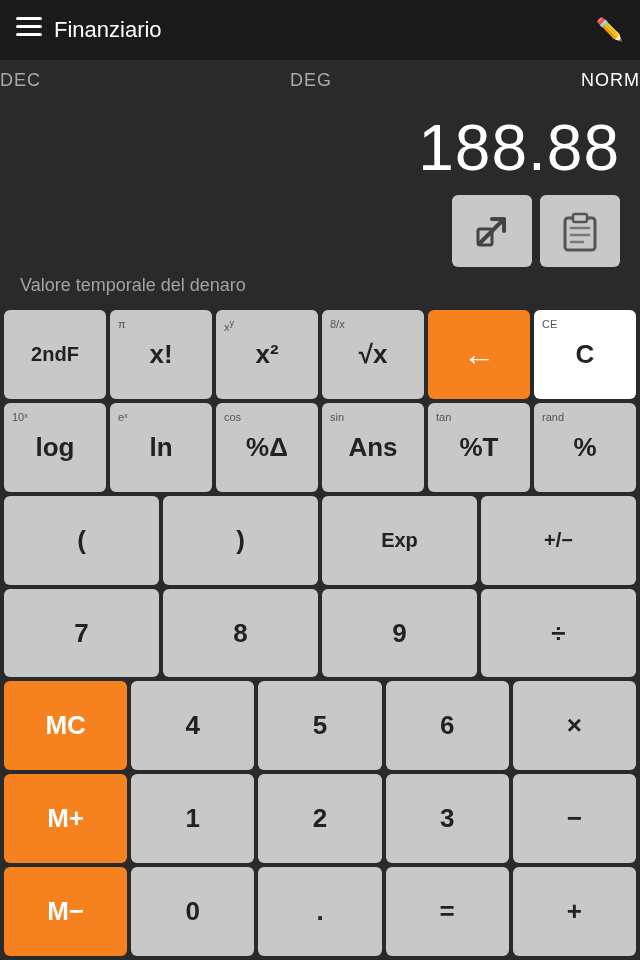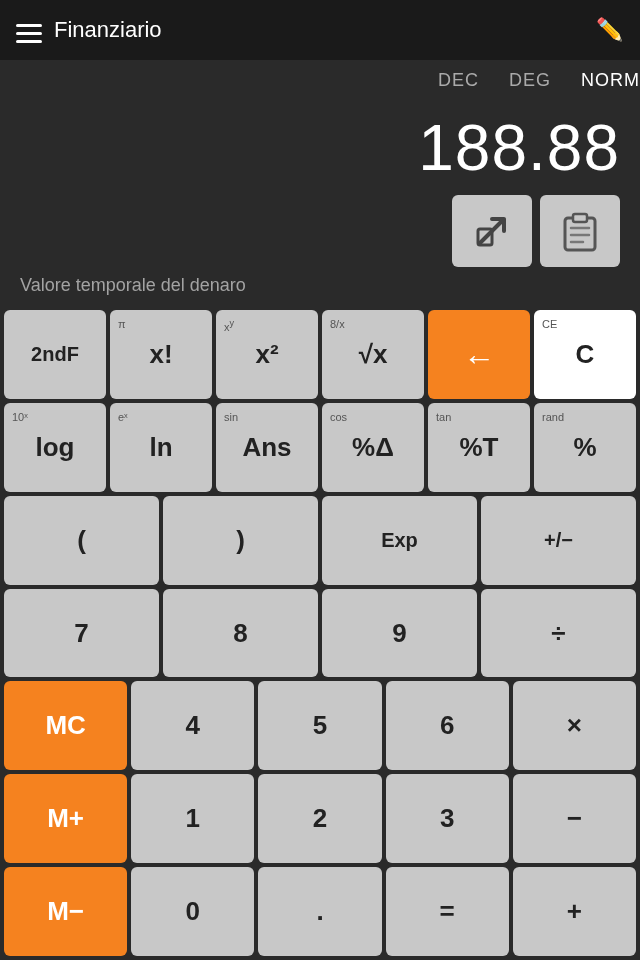--- a/index.html
+++ b/index.html
@@ -18,21 +18,21 @@
       background: #1a1a1a;
       display: flex;
       align-items: center;
       justify-content: space-between;
       padding: 0 16px;
       height: 60px;
       flex-shrink: 0;
     }
     .header-left {
       display: flex;
-      align-items: flex-end;
+      align-items: flex-start;
       gap: 12px;
     }
     .menu-icon {
       display: flex;
       flex-direction: column;
       gap: 5px;
       cursor: pointer;
     }
     .menu-icon span {
       display: block;
@@ -48,21 +48,21 @@
     }
     .pen-icon {
       color: white;
       font-size: 22px;
       cursor: pointer;
     }
 
     
     .mode-bar {
       display: flex;
-      justify-content: flex-end;
+      justify-content: space-between;
       gap: 30px;
       padding: 10px 0;
       background: #2a2a2a;
       flex-shrink: 0;
     }
     .mode-item {
       color: #aaa;
       font-size: 18px;
       font-weight: 500;
       letter-spacing: 1px;
@@ -239,28 +239,28 @@
   <div class="btn-row">
     <div class="btn">
       <span class="super">10ˣ</span>
       <span class="main-label">log</span>
     </div>
     <div class="btn">
       <span class="super">eˣ</span>
       <span class="main-label">ln</span>
     </div>
     <div class="btn">
+      <span class="super">cos</span>
+      <span class="main-label">%Δ</span>
+    </div>
+    <div class="btn">
       <span class="super">sin</span>
       <span class="main-label">Ans</span>
     </div>
     <div class="btn">
-      <span class="super">cos</span>
-      <span class="main-label">%Δ</span>
-    </div>
-    <div class="btn">
       <span class="super">tan</span>
       <span class="main-label">%T</span>
     </div>
     <div class="btn">
       <span class="super">rand</span>
       <span class="main-label">%</span>
     </div>
   </div>
 
   <div class="btn-row">

